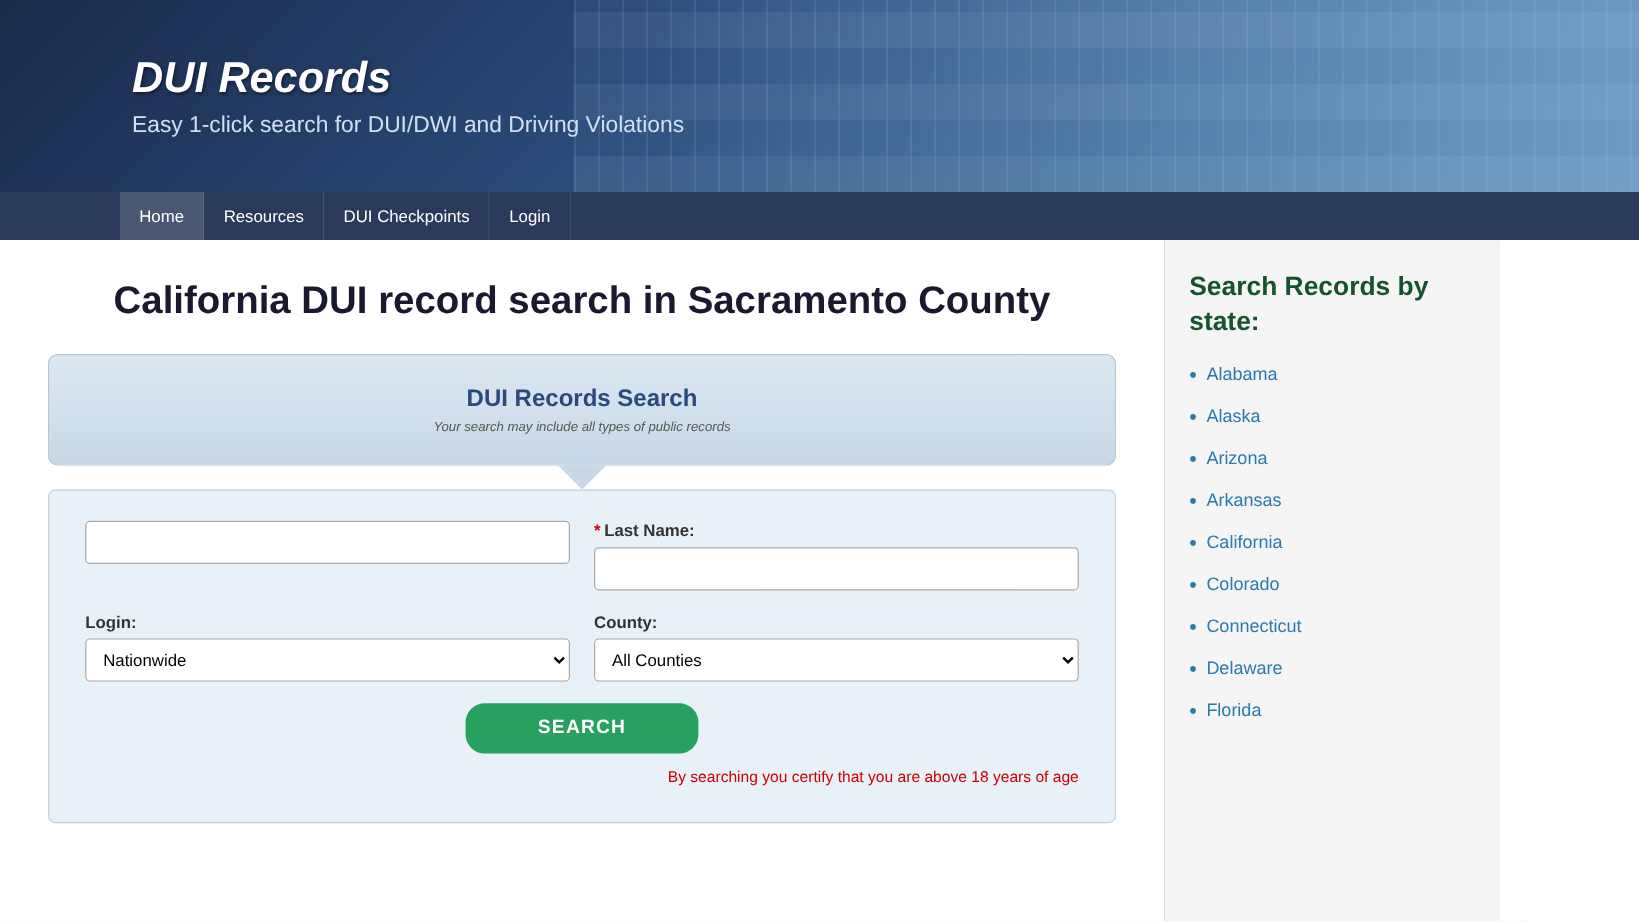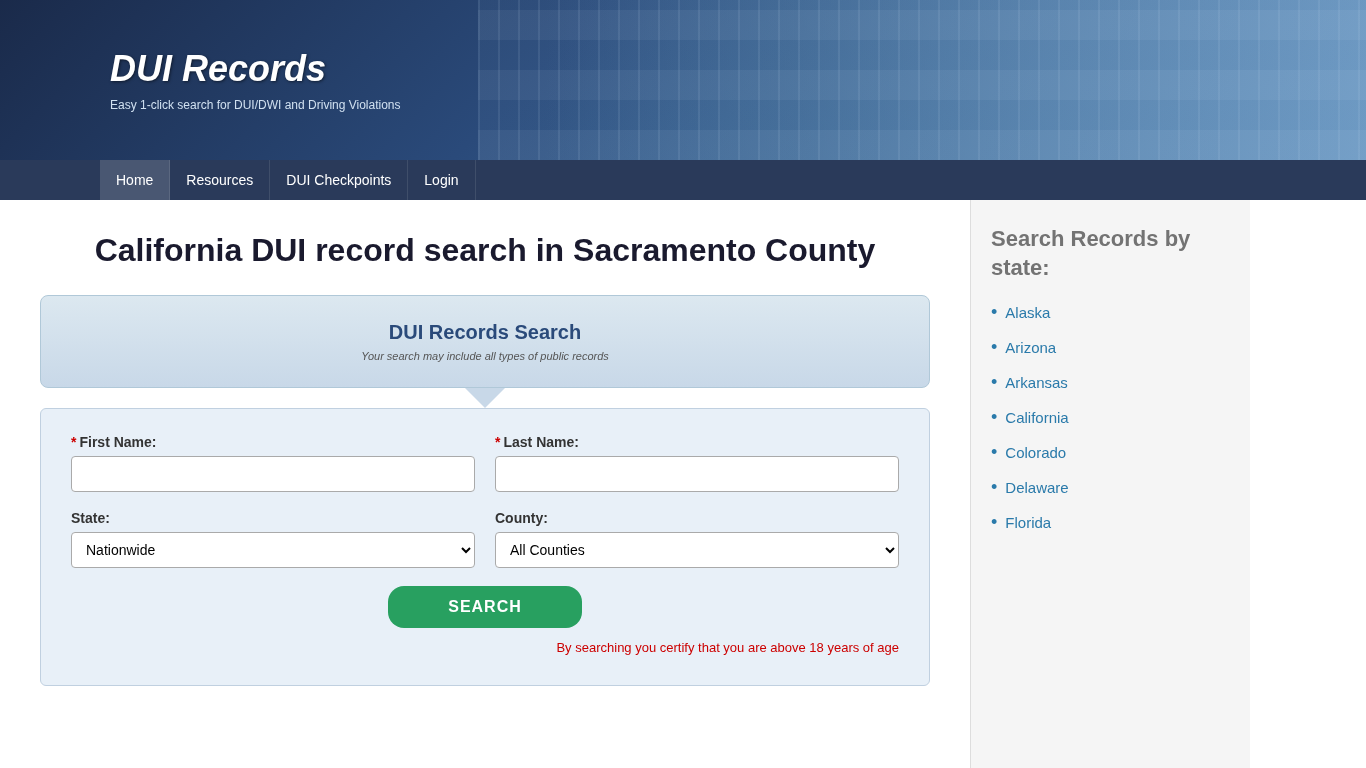--- a/index.html
+++ b/index.html
@@ -51,21 +51,21 @@
     }
     .header-title {
       font-size: 36px;
       font-style: italic;
       font-weight: bold;
       color: white;
       margin-bottom: 8px;
       text-shadow: 1px 1px 3px rgba(0,0,0,0.5);
     }
     .header-subtitle {
-      font-size: 12px;
+      font-size: 19px;
       color: #d0e0f0;
     }
 
     
     .nav {
       background: #2a3a5a;
       height: 40px;
       display: flex;
       align-items: stretch;
       padding-left: 100px;
@@ -209,21 +209,21 @@
     .search-disclaimer {
       text-align: right;
       font-size: 13px;
       color: #cc0000;
     }
 
     
     .sidebar-title {
       font-size: 22px;
       font-weight: bold;
-      color: #737373;
+      color: #14532d;
       margin-bottom: 20px;
       line-height: 1.3;
     }
     .sidebar-list {
       list-style: none;
     }
     .sidebar-list li {
       margin-bottom: 14px;
       display: flex;
       align-items: center;
@@ -266,35 +266,32 @@
 
     <div class="search-card">
       <div class="search-card-title">DUI Records Search</div>
       <div class="search-card-subtitle">Your search may include all types of public records</div>
     </div>
     <div class="search-card-pointer"></div>
 
     <div class="search-form-wrapper">
       <div class="form-row">
         <div class="form-group">
-          <label class="form-label">
-            <span class="required-star">*</span><span>First Name:</span>
-          </label>
           <input type="text" class="form-input" style="">
         </div>
         <div class="form-group">
           <label class="form-label">
             <span class="required-star">*</span><span>Last Name:</span>
           </label>
           <input type="text" class="form-input" style="">
         </div>
       </div>
       <div class="form-row">
         <div class="form-group">
-          <label class="form-label">State:</label>
+          <label class="form-label">Login:</label>
           <select class="form-select">
             <option>Nationwide</option>
             <option>Alabama</option>
             <option>Alaska</option>
             <option>Arizona</option>
             <option>Arkansas</option>
             <option>California</option>
             <option>Colorado</option>
             <option>Connecticut</option>
             <option>Delaware</option>
@@ -315,33 +312,39 @@
         <button class="search-btn">SEARCH</button>
       </div>
       <div class="search-disclaimer">By searching you certify that you are above 18 years of age</div>
     </div>
   </div>
 
   <aside class="sidebar">
     <div class="sidebar-title">Search Records by state:</div>
     <ul class="sidebar-list">
       <li>
+          <a href="#">Alabama</a>
+        </li>
+      <li>
           <a href="#">Alaska</a>
         </li>
       <li>
           <a href="#">Arizona</a>
         </li>
       <li>
           <a href="#">Arkansas</a>
         </li>
       <li>
           <a href="#">California</a>
         </li>
       <li>
           <a href="#">Colorado</a>
+        </li>
+      <li>
+          <a href="#">Connecticut</a>
         </li>
       <li>
           <a href="#">Delaware</a>
         </li>
       <li>
           <a href="#">Florida</a>
         </li>
     </ul>
   </aside>
 </div>

